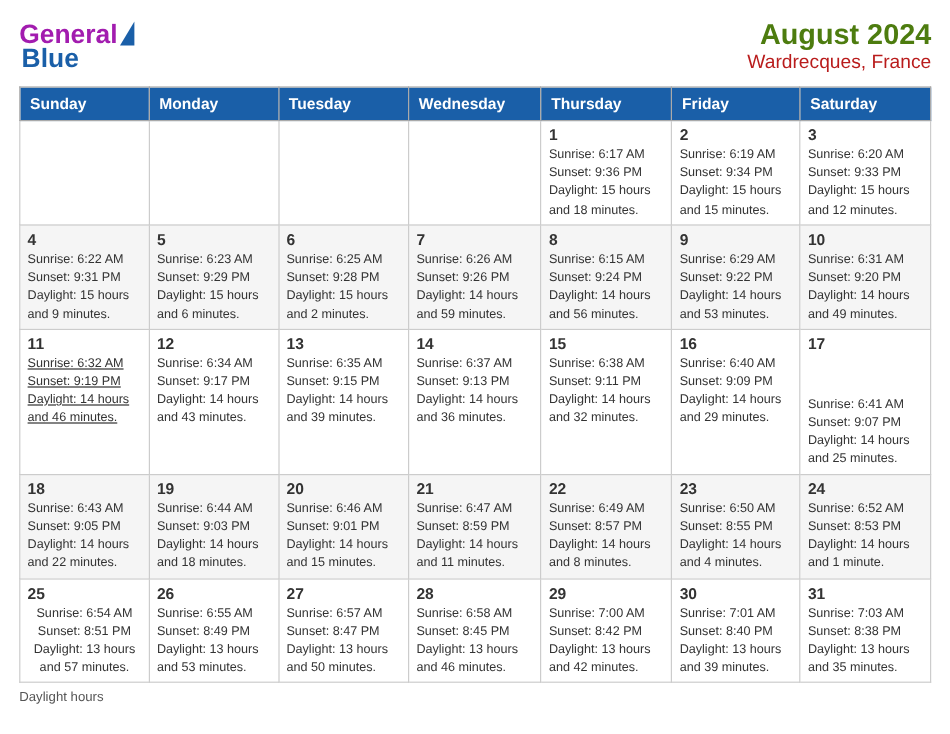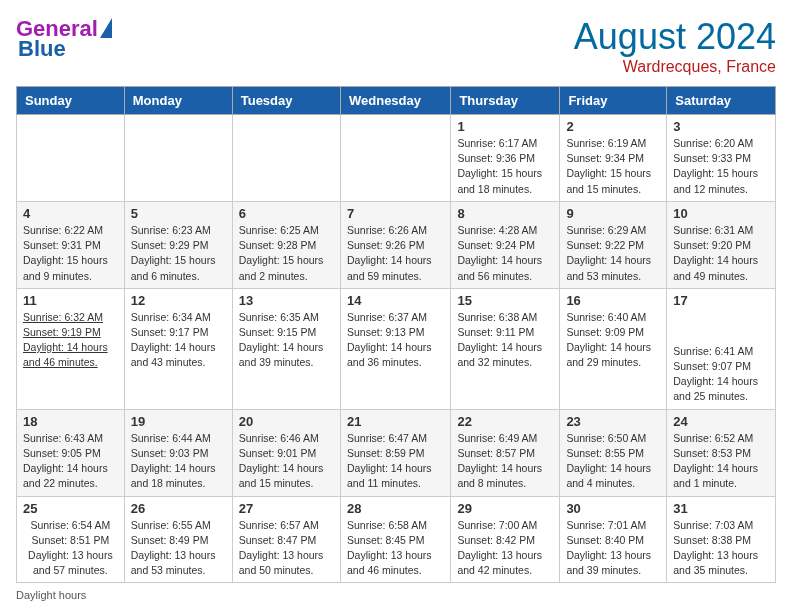--- a/index.html
+++ b/index.html
@@ -42,23 +42,23 @@
       font-size: 22px;
       font-weight: bold;
       color: #1a5fa8;
       margin-top: -6px;
       margin-left: 2px;
     }
     .title-block {
       text-align: right;
     }
     .month-year {
-      font-size: 36px;
-      font-weight: normal;
-      color: #0369a1;
+      font-size: 24px;
+      font-weight: bold;
+      color: #4d7c0f;
     }
     .location {
       font-size: 16px;
       color: #b91c1c;
     }
     .calendar {
       width: 100%;
       border-collapse: collapse;
     }
     .calendar th {
@@ -183,21 +183,21 @@
         </td>
         <td>
           <span class="day-number">7</span>
           <div class="day-info" style="white-space: pre-line;">Sunrise: 6:26 AM
 Sunset: 9:26 PM
 Daylight: 14 hours
 and 59 minutes.</div>
         </td>
         <td>
           <span class="day-number">8</span>
-          <div class="day-info" style="white-space: pre-line;">Sunrise: 4:28 AM
+          <div class="day-info" style="white-space: pre-line;">Sunrise: 6:15 AM
 Sunset: 9:24 PM
 Daylight: 14 hours
 and 56 minutes.</div>
         </td>
         <td>
           <span class="day-number">9</span>
           <div class="day-info" style="white-space: pre-line;">Sunrise: 6:29 AM
 Sunset: 9:22 PM
 Daylight: 14 hours
 and 53 minutes.</div>

